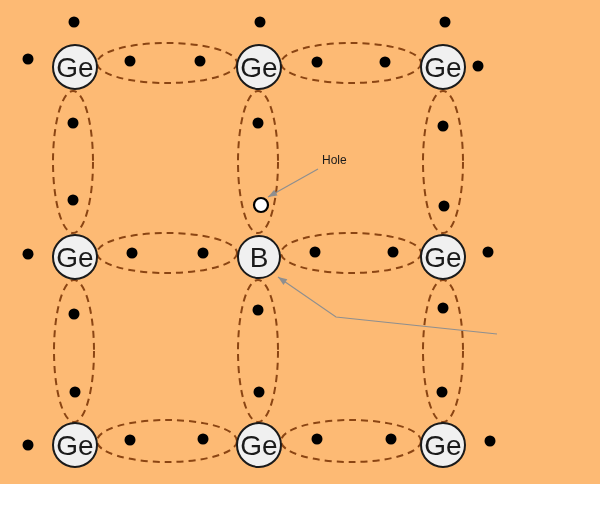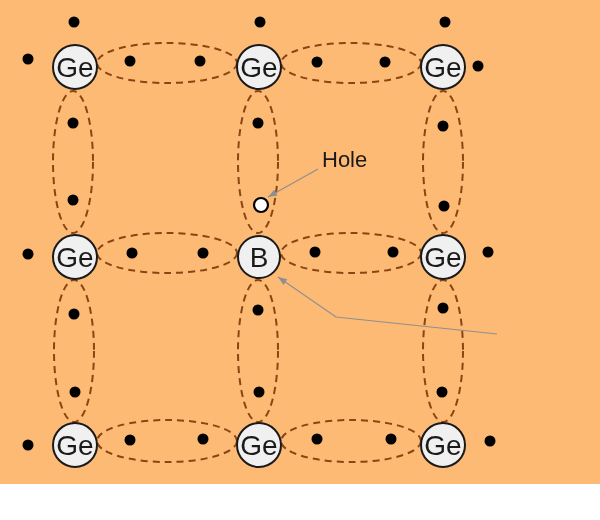--- a/index.html
+++ b/index.html
@@ -2,21 +2,21 @@
 <html><head>
 <meta charset="utf-8">
 <style>
   html,body{margin:0;padding:0;background:#ffffff;}
   .canvas{
     position:relative;width:600px;height:484px;background:#fdba74;
     font-family:"Liberation Sans",sans-serif;overflow:hidden;
   }
   .canvas svg{position:absolute;left:0;top:0;}
   .diagram-label{
-    position:absolute;color:#1a1a1a;font-size:22px;line-height:22px;
+    position:absolute;color:#1a1a1a;font-size:12px;line-height:22px;
     white-space:pre-line;
   }
   .atom-label{
     font-family:"Liberation Sans",sans-serif;
     font-size:28px;
     text-anchor:middle;
   }
 </style>
 </head>
 <body>

